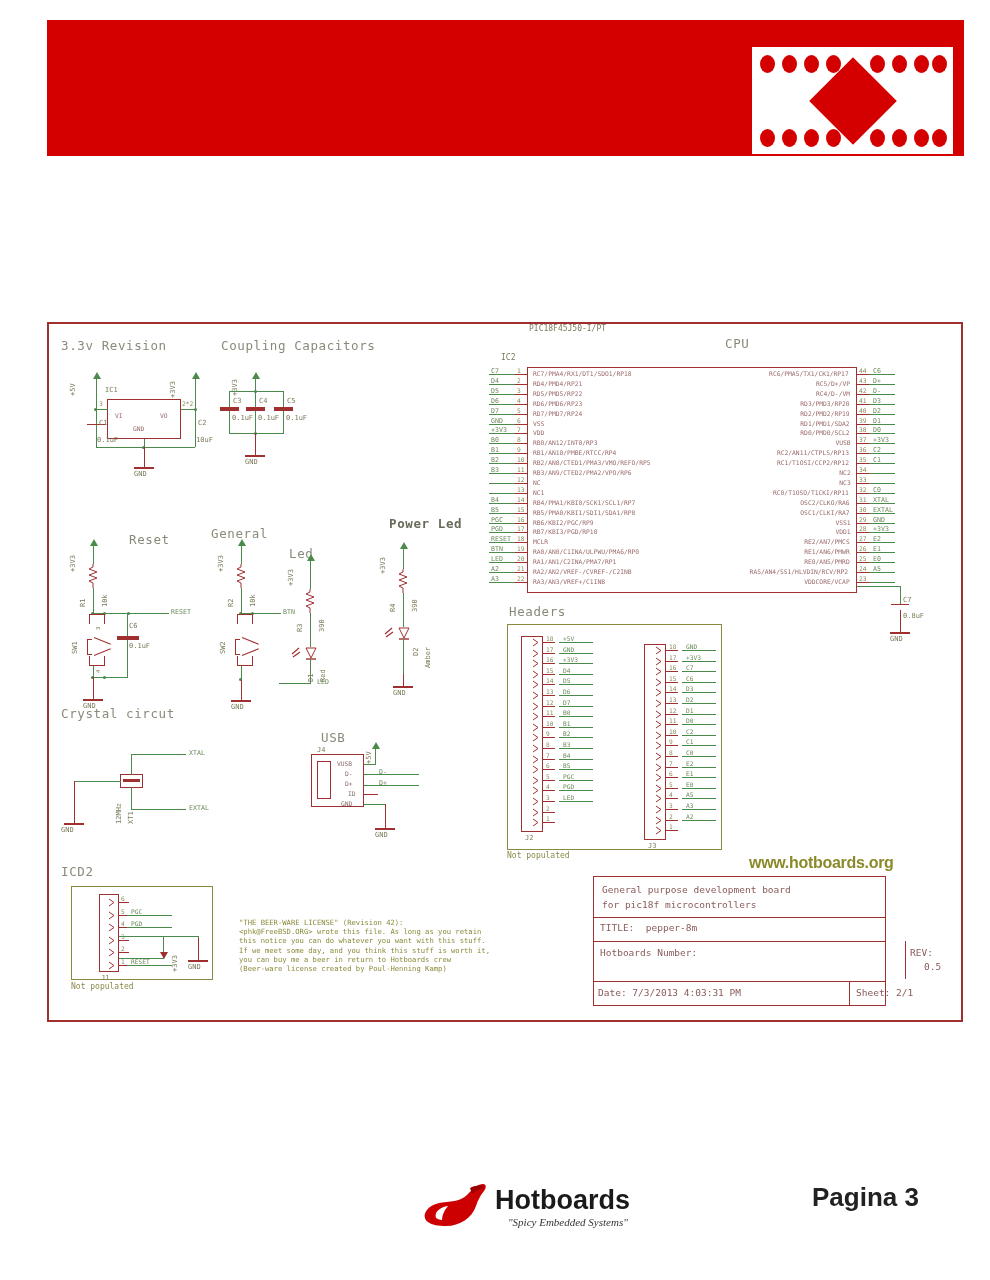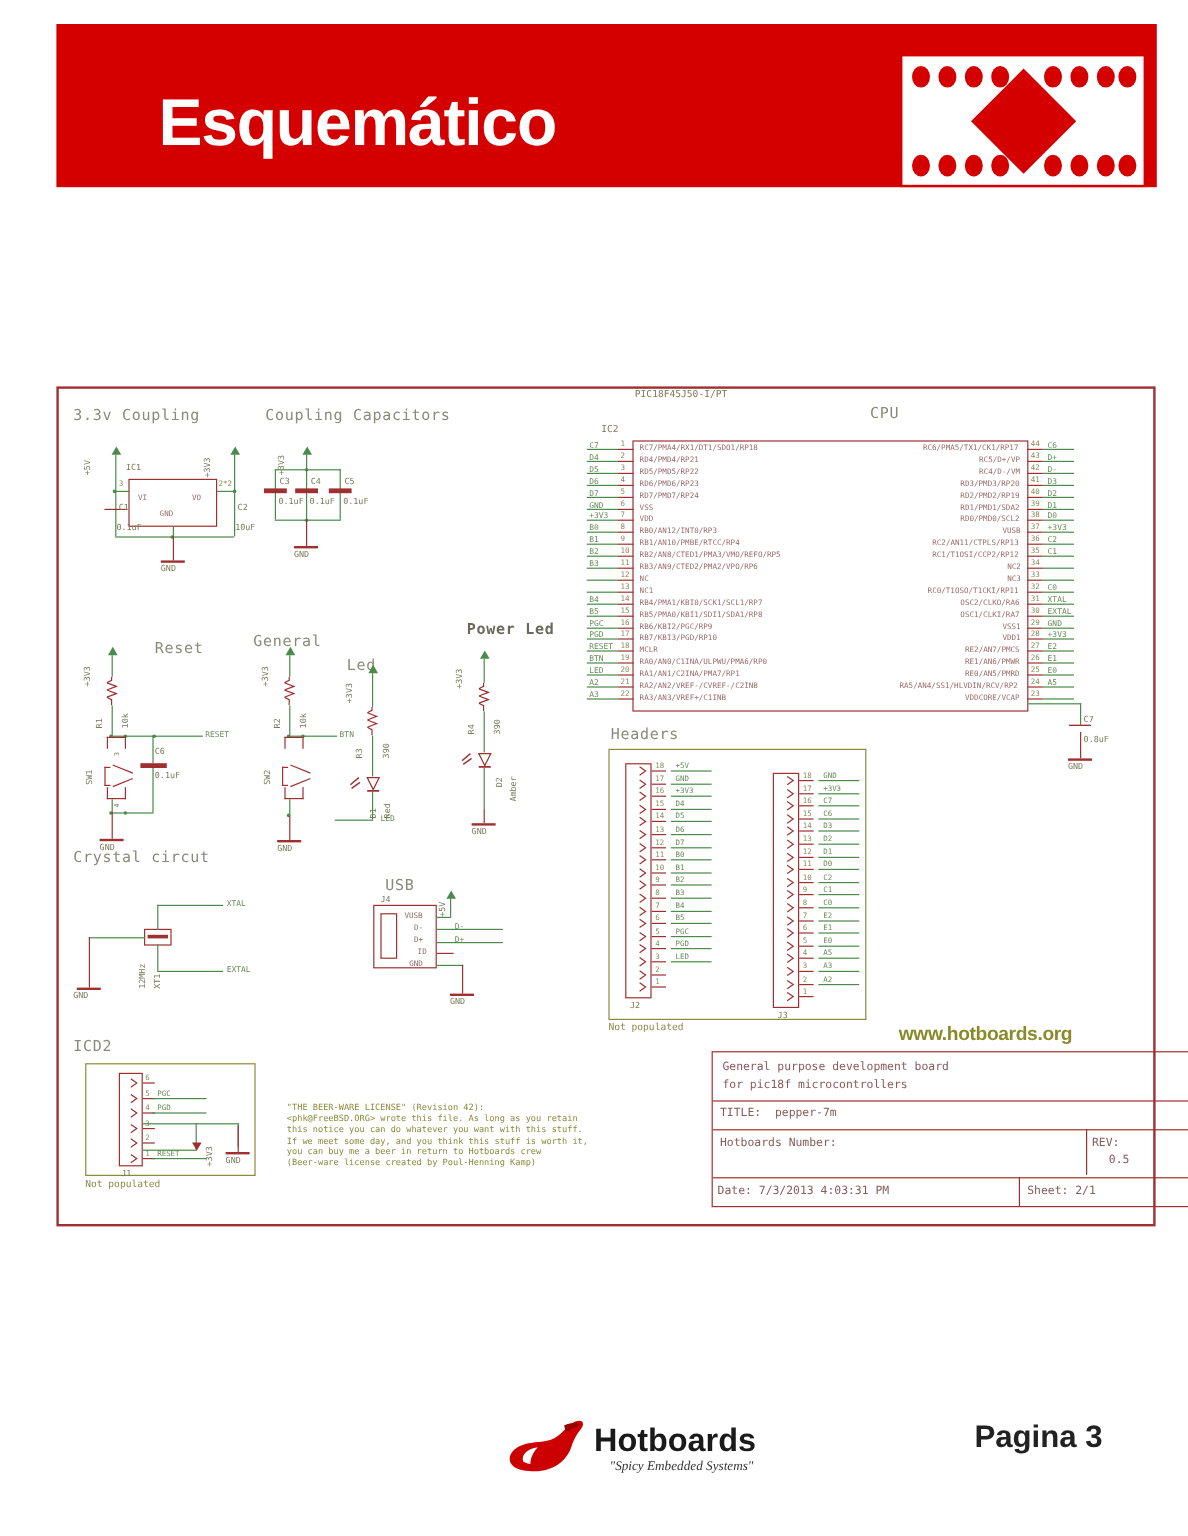--- a/index.html
+++ b/index.html
@@ -76,21 +76,20 @@
   .footer-tag{position:absolute;left:508px;top:1216px;font-size:11px;font-style:italic;color:#333;
               font-family:"Liberation Serif",serif;}
   .pepper{position:absolute;left:420px;top:1182px;width:68px;height:46px;}
   .pagina{position:absolute;left:812px;top:1182px;font-size:26px;font-weight:bold;color:#222;
           font-family:"Liberation Sans",sans-serif;}
 </style>
 </head>
 <body>
 
 <div class="banner">
-  <div class="banner-title">Esquemático</div>
   <div class="logo-box">
     <div class="logo-inner">
       <div class="dotrow top">
         <div class="dot" style="left:0px"></div>
           <div class="dot" style="left:22px"></div>
         <div class="dot" style="left:44px"></div>
           <div class="dot" style="left:66px"></div>
         <div class="dot" style="left:110px"></div>
           <div class="dot" style="left:132px"></div>
         <div class="dot" style="left:154px"></div>
@@ -106,21 +105,21 @@
           <div class="dot" style="left:132px"></div>
         <div class="dot" style="left:154px"></div>
           <div class="dot" style="left:172px"></div>
       </div>
     </div>
   </div>
 </div>
 
 <div class="sheet">
 
-  <div class="sc sec-title" style="left:12px;top:14px">3.3v Coupling</div>
+  <div class="sc sec-title" style="left:12px;top:14px">3.3v Revision</div>
   <div class="sc lbl vert" style="left:20px;top:72px">+5V</div>
   <div class="arrowup" style="left:44px;top:48px"></div>
   <div class="w wv" style="left:47px;top:55px;height:30px"></div>
   <div class="sc lbl" style="left:56px;top:62px">IC1</div>
   <div class="box-r" style="left:58px;top:75px;width:74px;height:40px"></div>
   <div class="sc pinnum" style="left:50px;top:76px">3</div>
   <div class="sc pinnum" style="left:133px;top:76px">2*2</div>
   <div class="sc pinfn" style="left:66px;top:88px">VI</div>
   <div class="sc pinfn" style="left:111px;top:88px">VO</div>
   <div class="sc pinfn" style="left:84px;top:101px">GND</div>
@@ -881,25 +880,25 @@
   <div class="sc lbl" style="left:139px;top:639px">GND</div>
 
   <div class="license" style="left:190px;top:594px">"THE BEER-WARE LICENSE" (Revision 42):
 &lt;phk@FreeBSD.ORG&gt; wrote this file. As long as you retain
 this notice you can do whatever you want with this stuff.
 If we meet some day, and you think this stuff is worth it,
 you can buy me a beer in return to Hotboards crew
 (Beer-ware license created by Poul-Henning Kamp)</div>
 
   <div class="site" style="left:700px;top:530px">www.hotboards.org</div>
-  <div class="tblock" style="left:544px;top:552px;width:398px;height:130px">
+  <div class="tblock" style="left:544px;top:552px;width:293px;height:130px">
     <div class="tb-txt" style="left:8px;top:7px">General purpose development board</div>
     <div class="tb-txt" style="left:8px;top:22px">for pic18f microcontrollers</div>
     <div class="tb-row" style="top:40px;height:1px"></div>
-    <div class="tb-txt" style="left:6px;top:45px">TITLE:  pepper-7m</div>
+    <div class="tb-txt" style="left:6px;top:45px">TITLE:  pepper-8m</div>
     <div class="tb-row" style="top:64px;height:1px"></div>
     <div class="tb-txt" style="left:6px;top:70px">Hotboards Number:</div>
     <div style="position:absolute;left:311px;top:64px;bottom:26px;width:1px;background:#a03030"></div>
     <div class="tb-txt" style="left:316px;top:70px">REV:</div>
     <div class="tb-txt" style="left:330px;top:84px">0.5</div>
     <div class="tb-row" style="top:104px;height:1px"></div>
     <div class="tb-txt" style="left:4px;top:110px">Date: 7/3/2013 4:03:31 PM</div>
     <div style="position:absolute;left:255px;top:104px;bottom:0;width:1px;background:#a03030"></div>
     <div class="tb-txt" style="left:262px;top:110px">Sheet: 2/1</div>
   </div>

